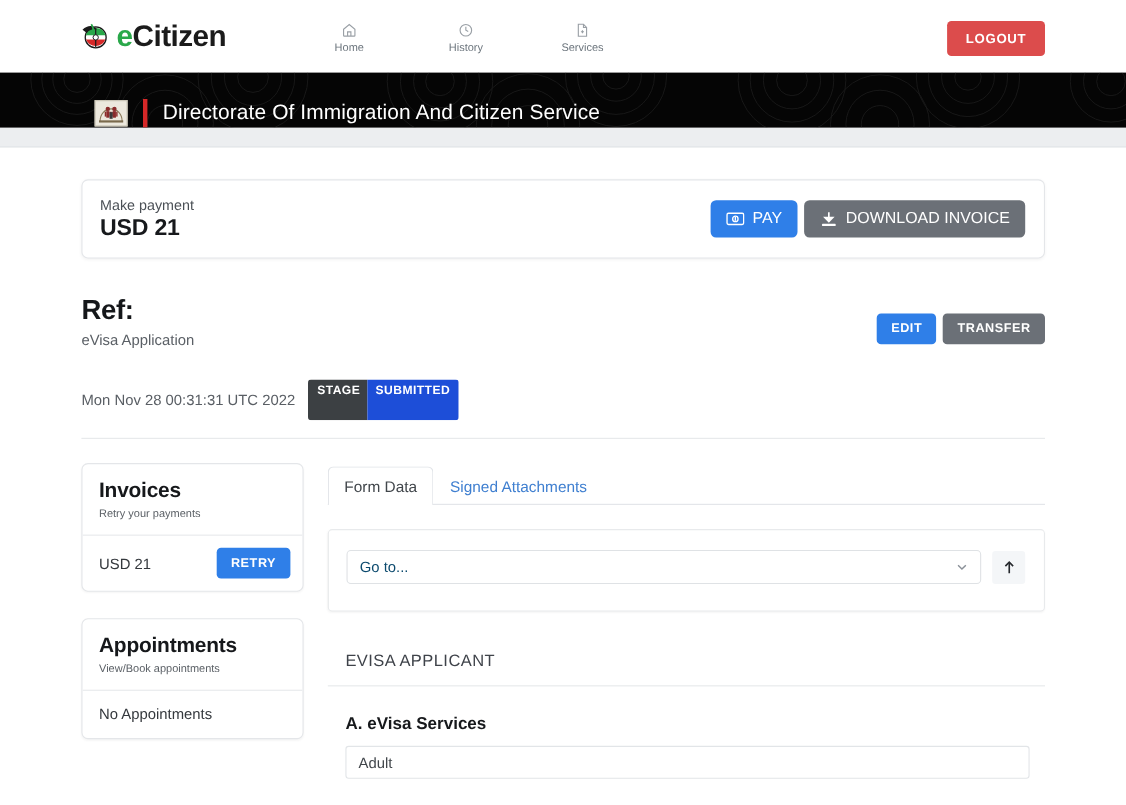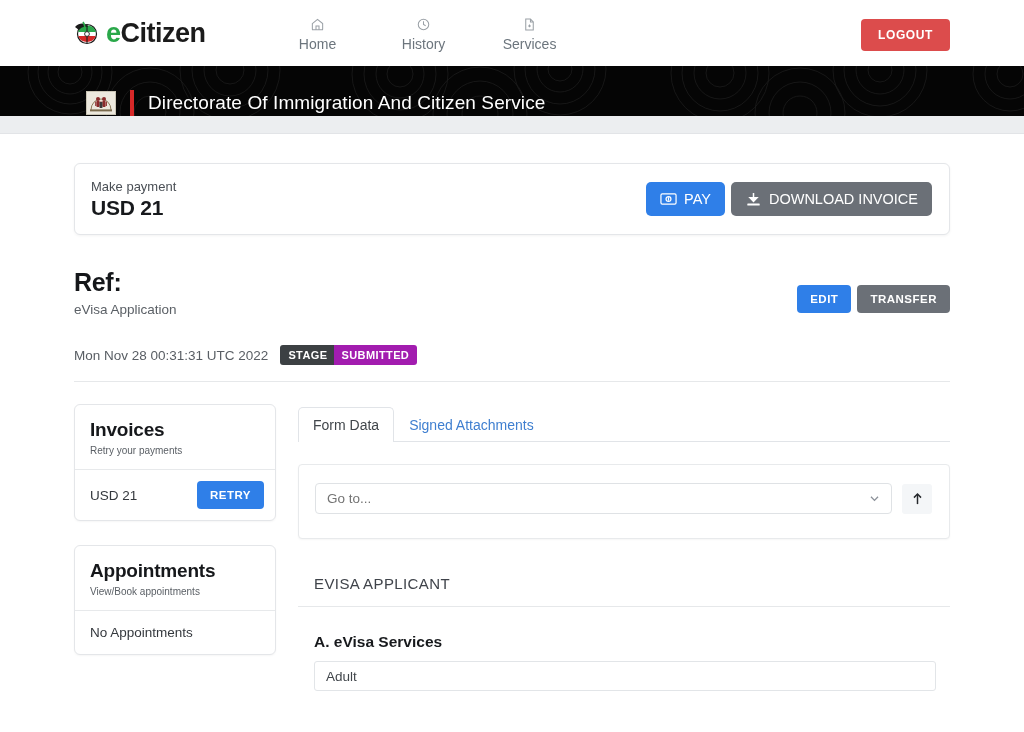--- a/index.html
+++ b/index.html
@@ -47,21 +47,21 @@
   .navitem {
     display: flex;
     flex-direction: column;
     align-items: center;
     gap: 3px;
     cursor: pointer;
     min-width: 56px;
   }
   .navitem .ic { height: 16px; display: flex; align-items: center; }
   .navitem .lbl {
-    font-size: 14px;
+    font-size: 10px;
     color: #6c757d;
   }
 
   .logout-btn {
     position: absolute;
     right: 74px;
     top: 19px;
     background: #dc4c4c;
     color: #ffffff;
     border: none;
@@ -188,23 +188,23 @@
     gap: 12px;
   }
   .meta-date { font-size: 13.5px; color: #595e64; }
   .badge { display: inline-flex; border-radius: 3px; overflow: hidden; }
   .badge-k {
     background: #3c4043; color: #ffffff;
     font-size: 11px; font-weight: bold; letter-spacing: 0.4px;
     padding: 4px 7px 4px 8px;
   }
   .badge-v {
-    background: #a21caf; color: #ffffff;
+    background: #1d4ed8; color: #ffffff;
     font-size: 11px; font-weight: bold; letter-spacing: 0.4px;
-    padding: 4px 8px 4px 7px;
+    padding: 4px 8px 21px 7px;
   }
 
   
   .columns { display: flex; gap: 22px; margin-top: 22px; align-items: flex-start; }
   .col-left { width: 202px; flex: none; }
   .col-right { flex: 1; min-width: 0; }
 
   .card {
     background: #ffffff;
     border: 1px solid #e4e6e9;
@@ -273,21 +273,21 @@
     flex: 1;
     height: 31px;
     border: 1px solid #dfe2e5;
     border-radius: 4px;
     background: #ffffff;
     display: flex;
     align-items: center;
     justify-content: space-between;
     padding: 0 10px 0 11px;
     font-size: 13.5px;
-    color: #737373;
+    color: #0c4a6e;
     cursor: pointer;
   }
   .goto-up {
     width: 30px; height: 30px;
     background: #f4f6f8;
     border: none;
     border-radius: 3px;
     display: flex; align-items: center; justify-content: center;
     cursor: pointer;
   }

